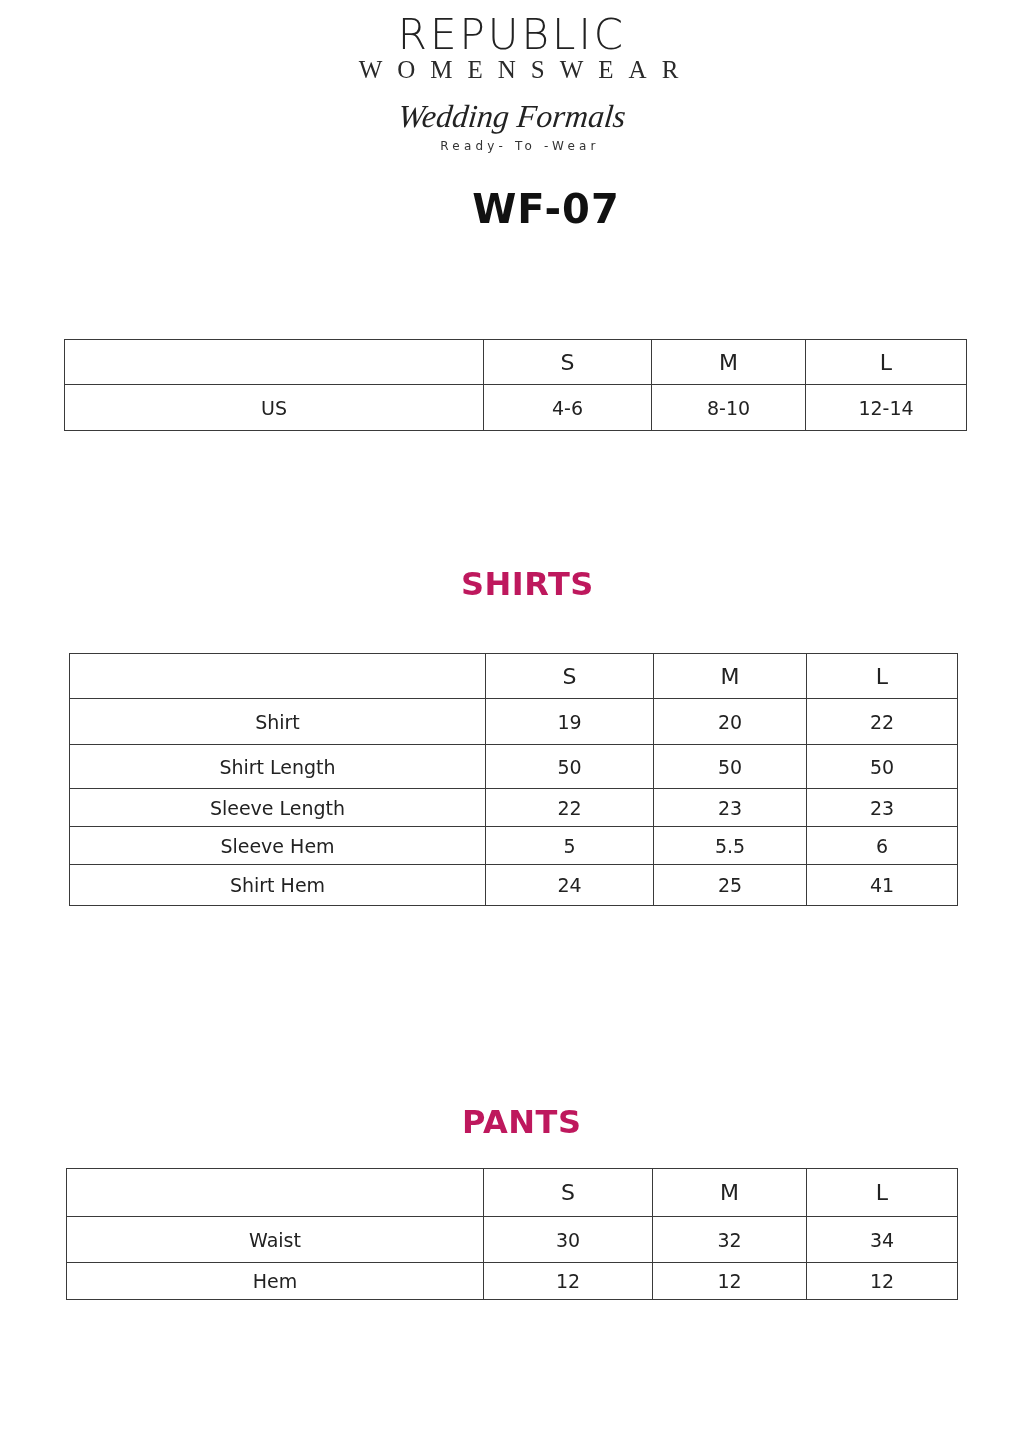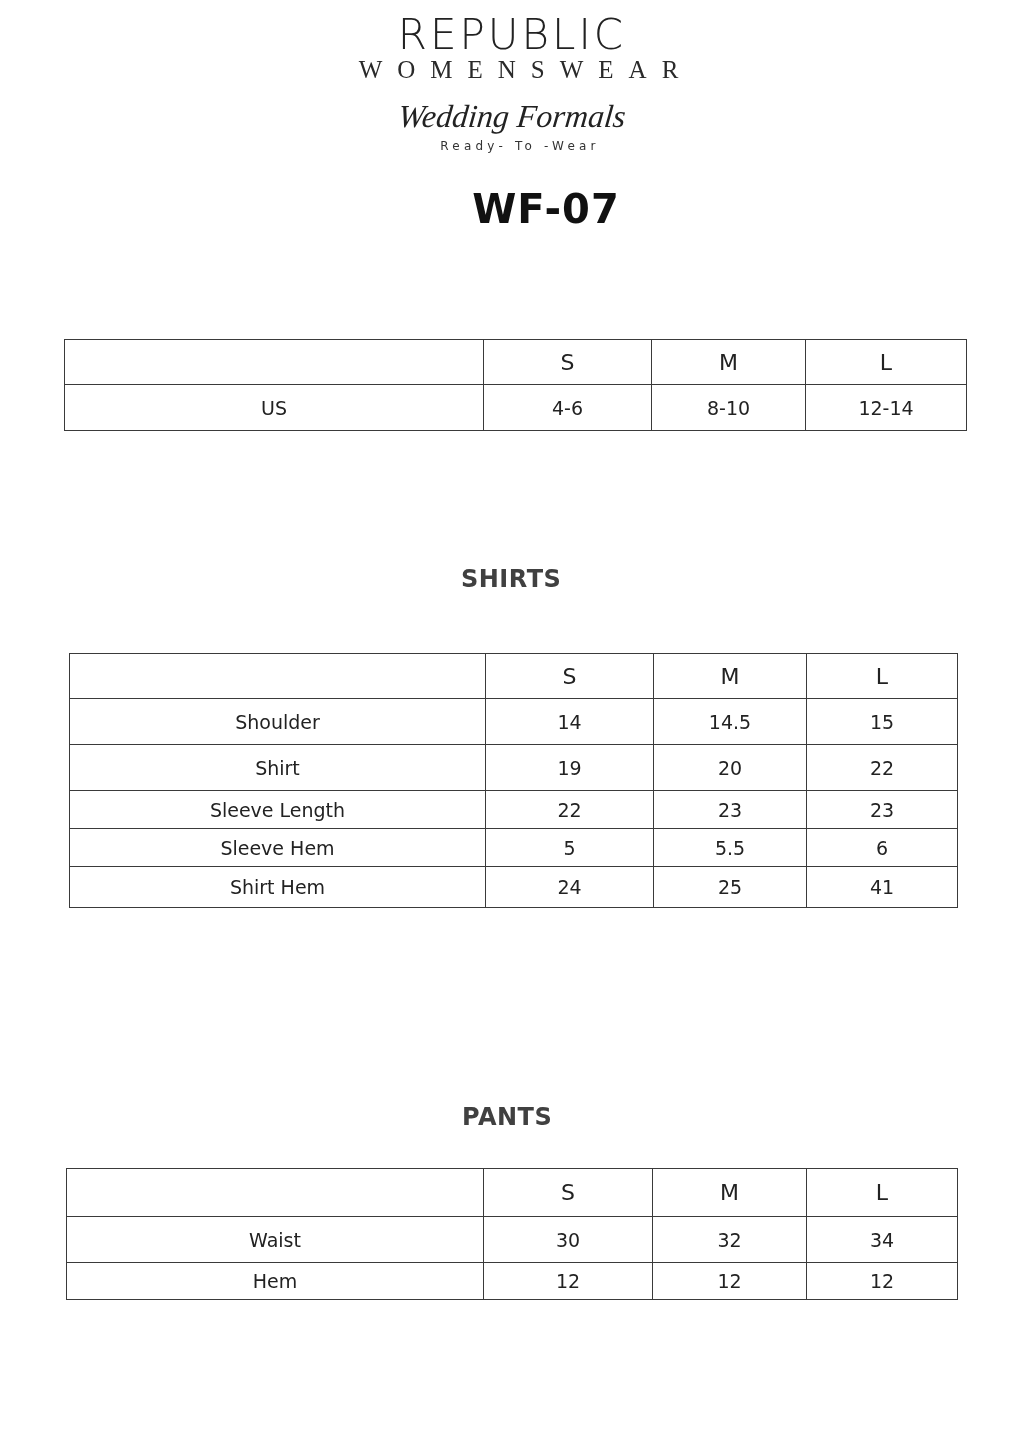--- a/index.html
+++ b/index.html
@@ -3,21 +3,21 @@
 <meta charset="utf-8">
 <style>
   html, body { margin:0; padding:0; background:#ffffff; }
   body { width:1024px; height:1448px; position:relative; overflow:hidden; color:#1a1a1a; font-family:"Liberation Sans", "DejaVu Sans", sans-serif; }
   .brand { position:absolute; left:0; width:1024px; text-align:center; }
   .brand-name { top:10px; font-family:"DejaVu Sans", sans-serif; font-weight:300; font-size:42px; letter-spacing:3px; color:#222; -webkit-text-stroke:0; font-stretch:expanded; }
   .brand-sub { top:56px; font-family:"Liberation Serif", "DejaVu Serif", serif; font-size:25px; letter-spacing:15px; color:#2a2a2a; padding-left:14px; }
   .collection { top:98px; font-family:"Liberation Serif", "DejaVu Serif", serif; font-style:italic; font-size:32px; color:#222; letter-spacing:0px; transform:skewX(-6deg); }
   .collection-sub { top:139px; font-family:"DejaVu Sans", sans-serif; font-size:12px; letter-spacing:4.2px; color:#333; padding-left:8px; }
   .title { top:186px; font-family:"DejaVu Sans", sans-serif; font-weight:bold; font-size:40px; color:#111; letter-spacing:1px; padding-left:34px; }
-  .section-title { position:absolute; font-family:"DejaVu Sans", sans-serif; font-weight:bold; font-size:24px; color:#404040; letter-spacing:0.5px; }
+  .section-title { position:absolute; font-family:"DejaVu Sans", sans-serif; font-weight:bold; font-size:32px; color:#be185d; letter-spacing:0.5px; }
   table.grid { position:absolute; border-collapse:collapse; font-family:"DejaVu Sans", sans-serif; font-size:19px; color:#222; table-layout:fixed; }
   table.grid td, table.grid th { border:1.5px solid #3a3a3a; text-align:center; vertical-align:middle; font-weight:normal; padding:0; }
   table.grid th { font-size:22px; }
 </style>
 </head>
 <body>
 
 <div class="brand brand-name">REPUBLIC</div>
 <div class="brand brand-sub">WOMENSWEAR</div>
 <div class="brand collection">Wedding Formals</div>
@@ -56,30 +56,30 @@
       <col style="width:151px">
     </colgroup>
   <tbody>
       <tr style="height:45px">
     <th></th>
     <th>S</th>
     <th>M</th>
     <th>L</th>
   </tr>
   <tr style="height:46px">
-    <td>Shoulder</td>
-    <td>14</td>
-    <td>14.5</td>
-    <td>15</td>
-  </tr>
-  <tr style="height:46px">
     <td>Shirt</td>
     <td>19</td>
     <td>20</td>
     <td>22</td>
+  </tr>
+  <tr style="height:44px">
+    <td>Shirt Length</td>
+    <td>50</td>
+    <td>50</td>
+    <td>50</td>
   </tr>
   <tr style="height:38px">
     <td>Sleeve Length</td>
     <td>22</td>
     <td>23</td>
     <td>23</td>
   </tr>
   <tr style="height:38px">
     <td>Sleeve Hem</td>
     <td>5</td>

